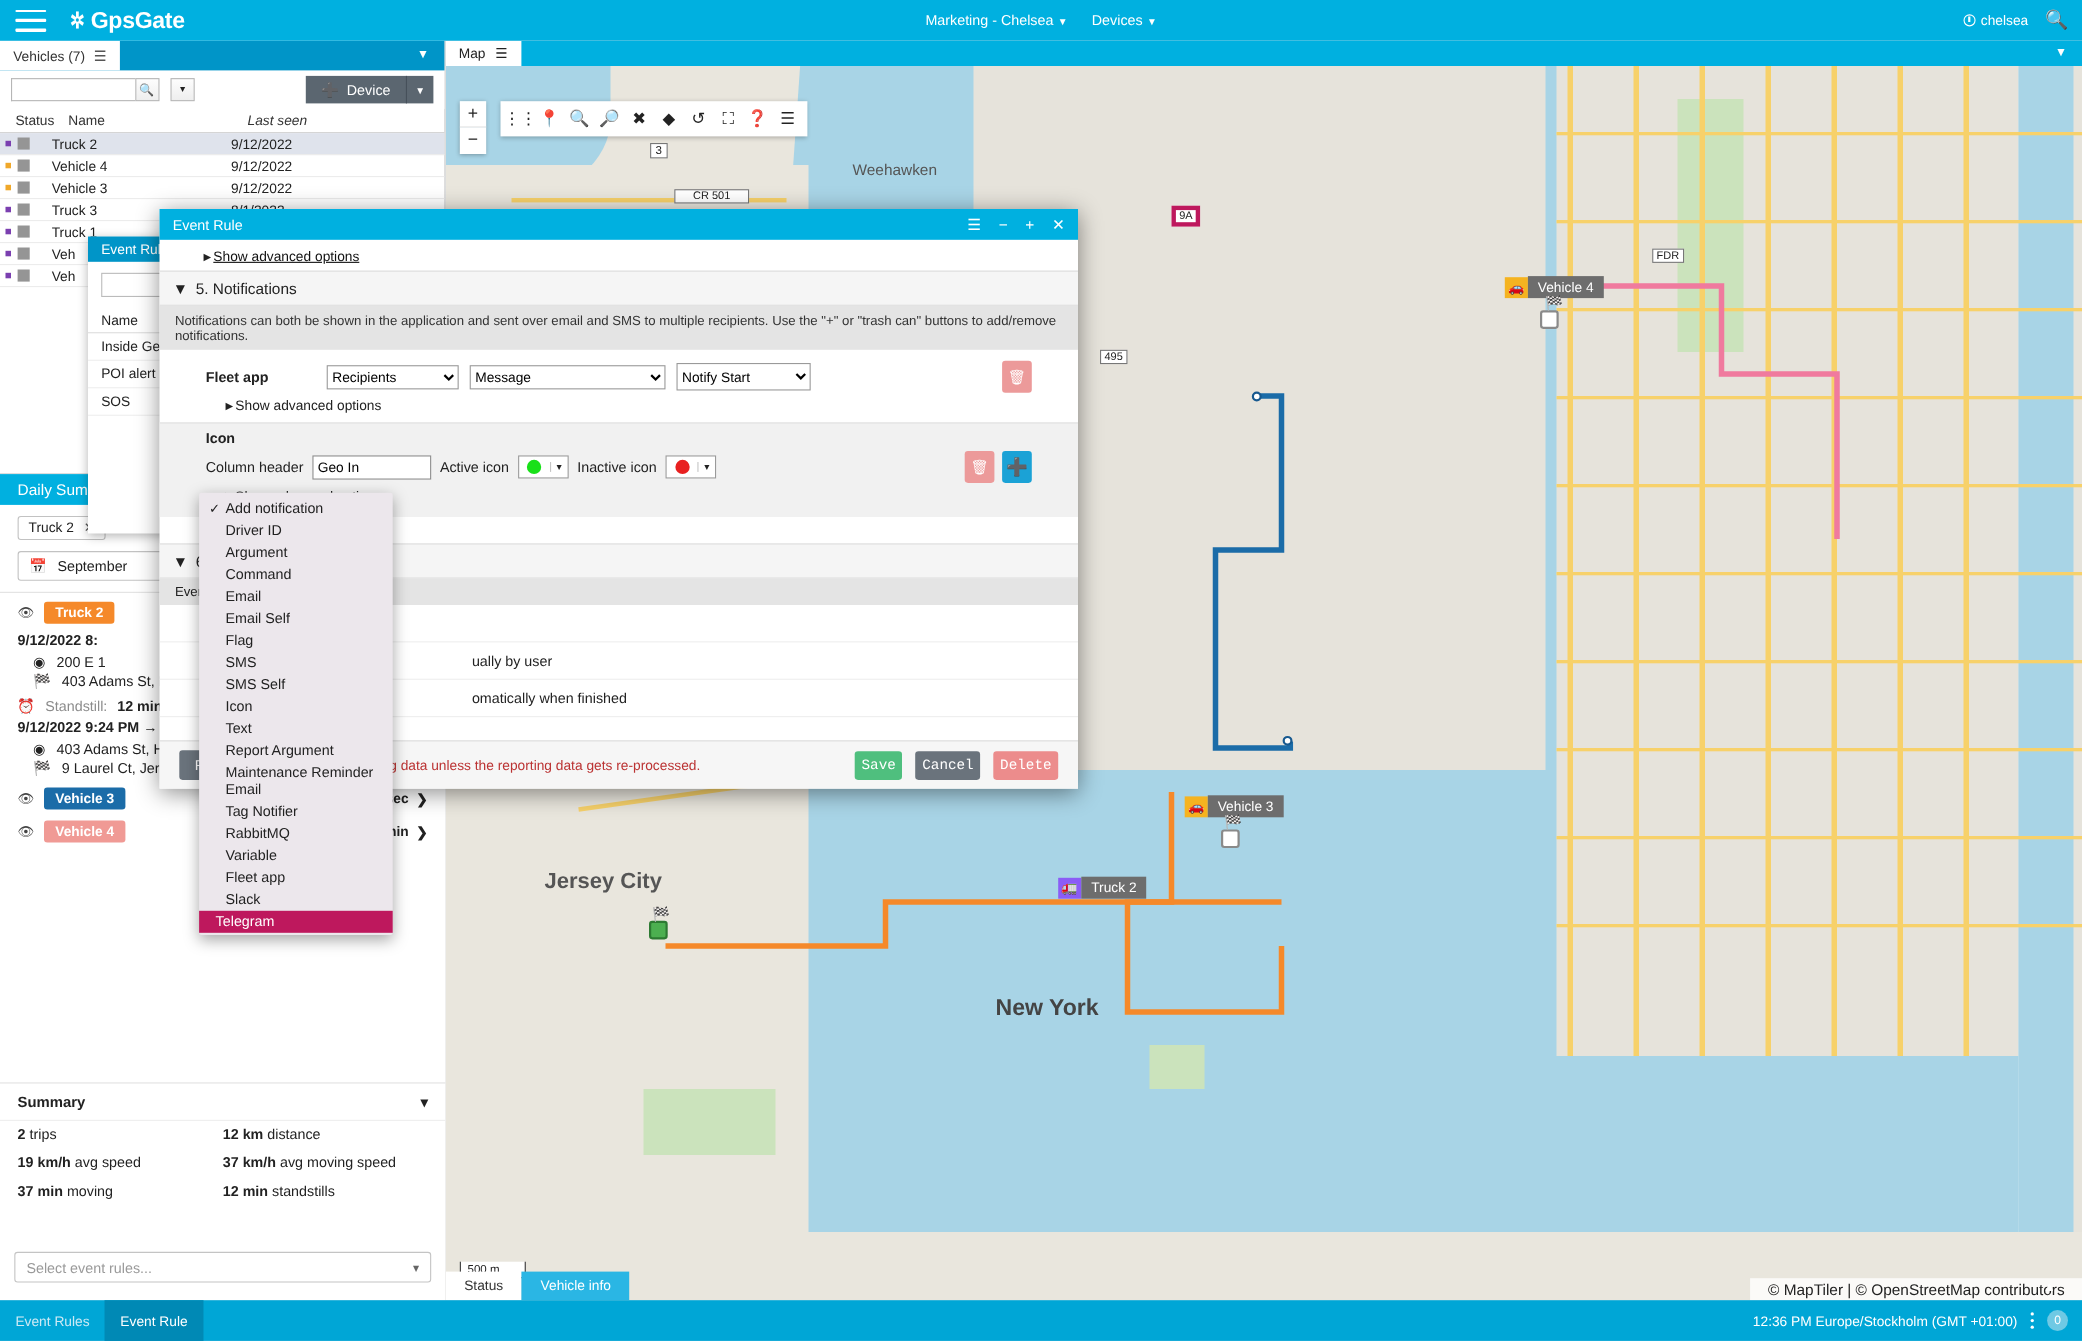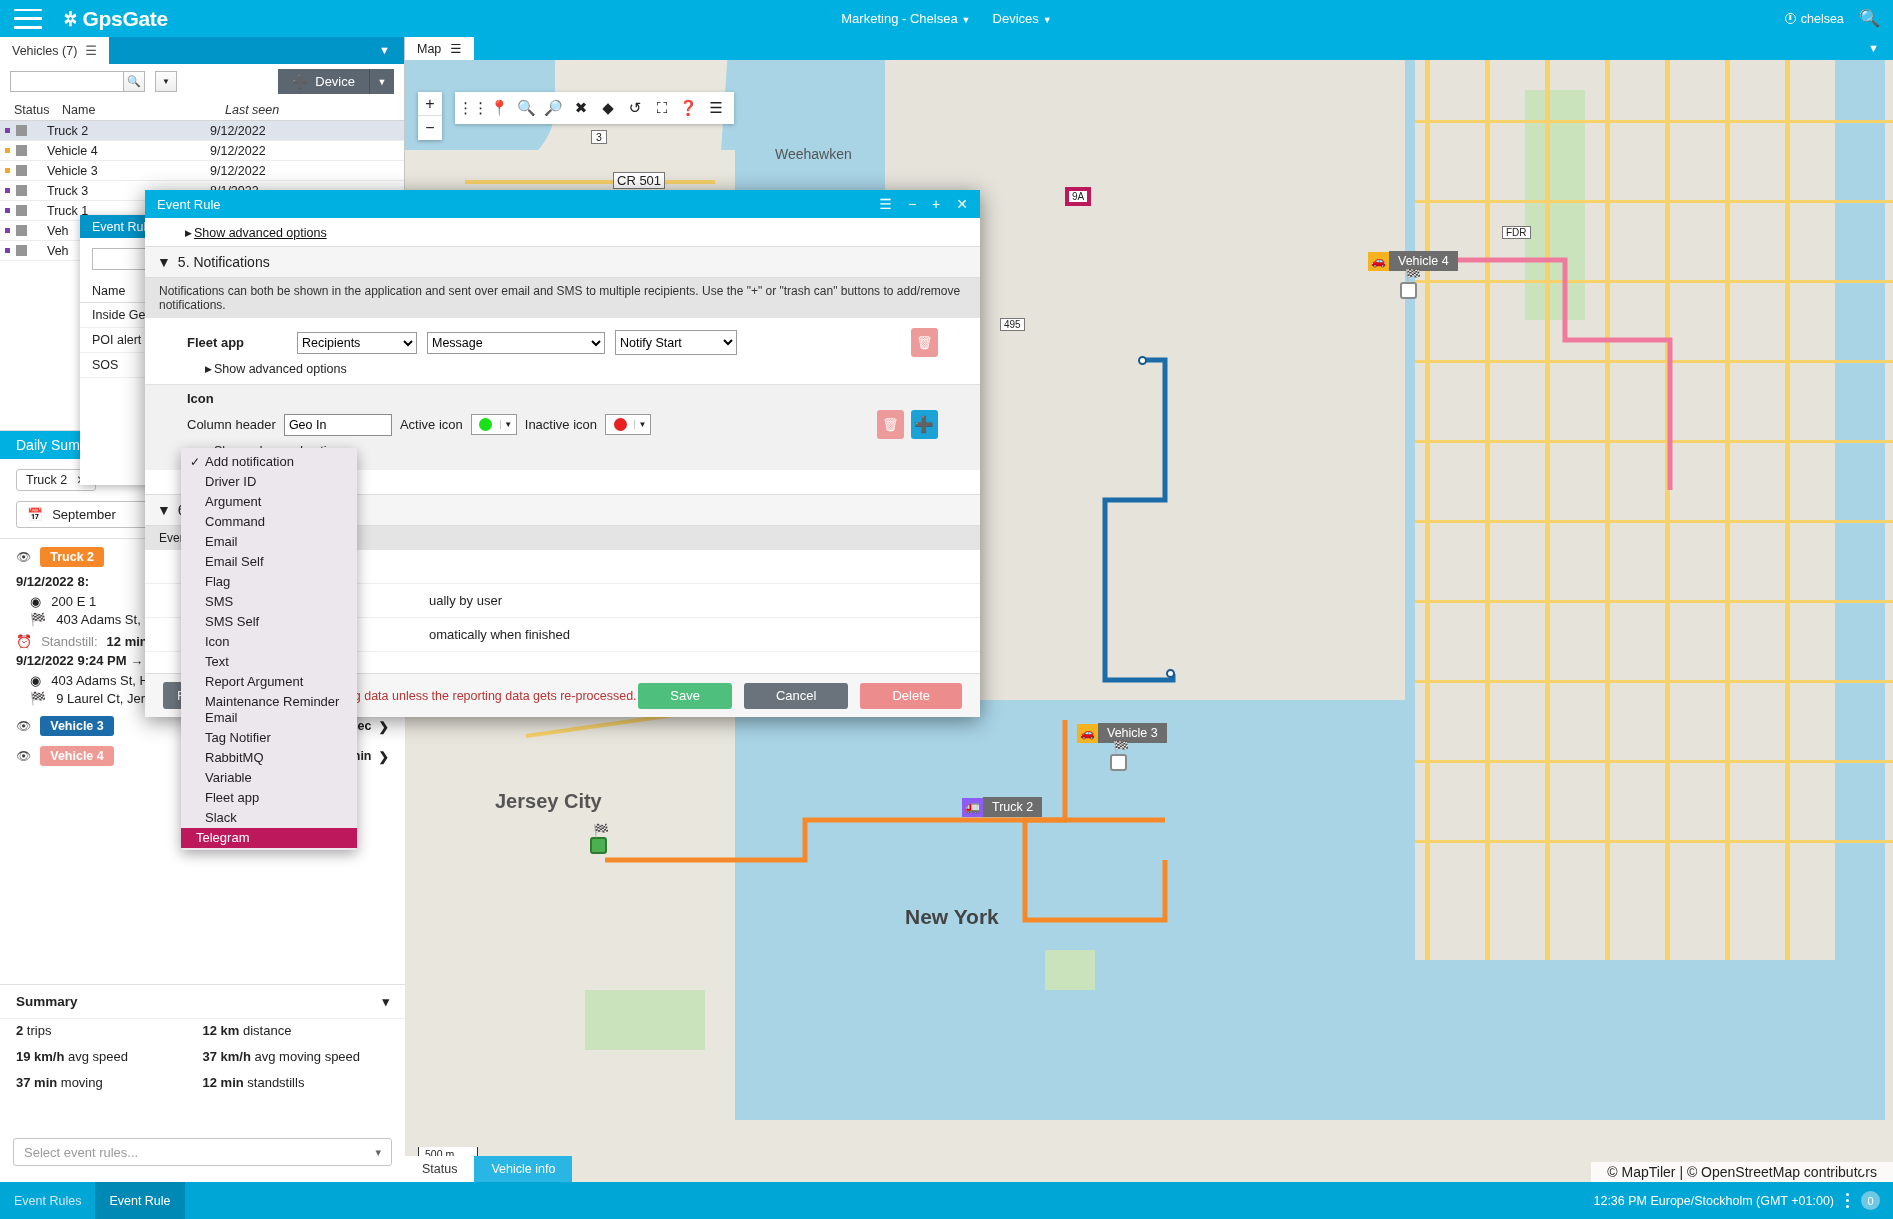--- a/index.html
+++ b/index.html
@@ -145,21 +145,21 @@
   .colsel .cv { width:16px; border-left:1px solid #c5c5c5; display:flex; align-items:center; justify-content:center; font-size:8px; }
   .bubble { width:13px; height:13px; border-radius:50%; }
 
   .sechd2 { background:#f5f5f5; border-top:1px solid #ddd; border-bottom:1px solid #ddd; font-size:14px; padding:7px 0 7px 12px; display:flex; align-items:center; gap:7px; }
   .greyrow { background:#e4e4e4; font-size:12px; padding:5px 14px; }
   .frow { display:flex; align-items:center; padding:9px 0 9px 40px; font-size:13px; border-bottom:1px solid #eee; }
   .frow .lb { font-weight:bold; width:96px; }
   .dlgfoot { position:absolute; left:0; right:0; bottom:0; height:44px; background:#f6f6f6; border-top:1px solid #ddd; display:flex; align-items:center; padding:0 18px; }
   .warn { color:#b33; font-size:12.5px; }
   .fbtns { margin-left:auto; display:flex; gap:12px; }
-  .fbtn { height:26px; padding:0 32px; border-radius:3px; color:#fff; font-size:13px; display:flex; align-items:center; cursor:pointer; }
+  .fbtn { height:26px; padding:0 6px; border-radius:3px; color:#fff; font-size:13px; display:flex; align-items:center; cursor:pointer;font-family:Liberation Mono, monospace; }
   .save { background:#4fbf7e; }
   .cancel { background:#6a737c; }
   .delete { background:#ec8c8c; }
   .retbtn { background:#6a737c; color:#fff; height:27px; padding:0 14px; border-radius:3px; display:flex; align-items:center; font-size:13px; cursor:pointer; }
 
   
   .ddmenu { position:absolute; left:181px; top:448px; width:176px; background:#ece7ec; box-shadow:0 4px 14px rgba(0,0,0,.35); z-index:90; padding:4px 0 2px; border-radius:2px; }
   .ddi { font-size:13px; padding:2px 8px 2px 24px; position:relative; cursor:pointer; line-height:16px; }
   .ddi.checked:before { content:"\2713"; position:absolute; left:9px; font-size:12px; }
   .ddi.hl { background:#be185d; color:#fff;padding-left:15px; }
@@ -251,21 +251,21 @@
     <svg style="position:absolute;left:0;top:0;width:100%;height:100%;pointer-events:none">
       <polyline points="1265,430 1265,280 1160,280 1160,200 1010,200" fill="none" stroke="#f07a9e" stroke-width="5"></polyline>
       <polyline points="738,300 760,300 760,440 700,440 700,620 768,620 768,614" fill="none" stroke="#1b6ca8" stroke-width="5"></polyline>
       <polyline points="660,660 660,760 620,760 620,860 760,860 760,800" fill="none" stroke="#f5892a" stroke-width="5"></polyline>
       <polyline points="200,800 400,800 400,760 760,760" fill="none" stroke="#f5892a" stroke-width="5"></polyline>
     </svg>
 
     <div style="position:absolute;left:370px;top:86px;font-size:14px;color:#555;">Weehawken</div>
     <div style="position:absolute;left:90px;top:730px;font-size:20px;color:#555;font-weight:bold;">Jersey City</div>
     <div style="position:absolute;left:500px;top:845px;font-size:21px;color:#444;font-weight:bold;">New York</div>
-    <div style="position:absolute;left:208px;top:112px;font-size:13px;background:#fff;border:1px solid #777;padding:0 3px">CR 501</div>
+    <div style="position:absolute;left:208px;top:112px;font-size:10px;background:#fff;border:1px solid #777;padding:0 16px">CR 501</div>
     <div style="position:absolute;left:595px;top:258px;font-size:10px;background:#fff;border:1px solid #777;padding:0 3px">495</div>
     <div style="position:absolute;left:660px;top:127px;font-size:10px;background:#fff;border:4px solid #be185d;padding:0 3px">9A</div>
     <div style="position:absolute;left:1097px;top:166px;font-size:10px;background:#fff;border:1px solid #777;padding:0 3px">FDR</div>
     <div style="position:absolute;left:186px;top:70px;font-size:10.5px;background:#fff;border:1px solid #777;padding:0 4px">3</div>
 
     <div class="vmarker" style="left:963px;top:191px;">
       <div class="ic">🚗</div>
       <div class="lb">Vehicle 4</div>
     </div>
     <div class="flagico" style="left:1000px;top:208px;">🏁</div>

